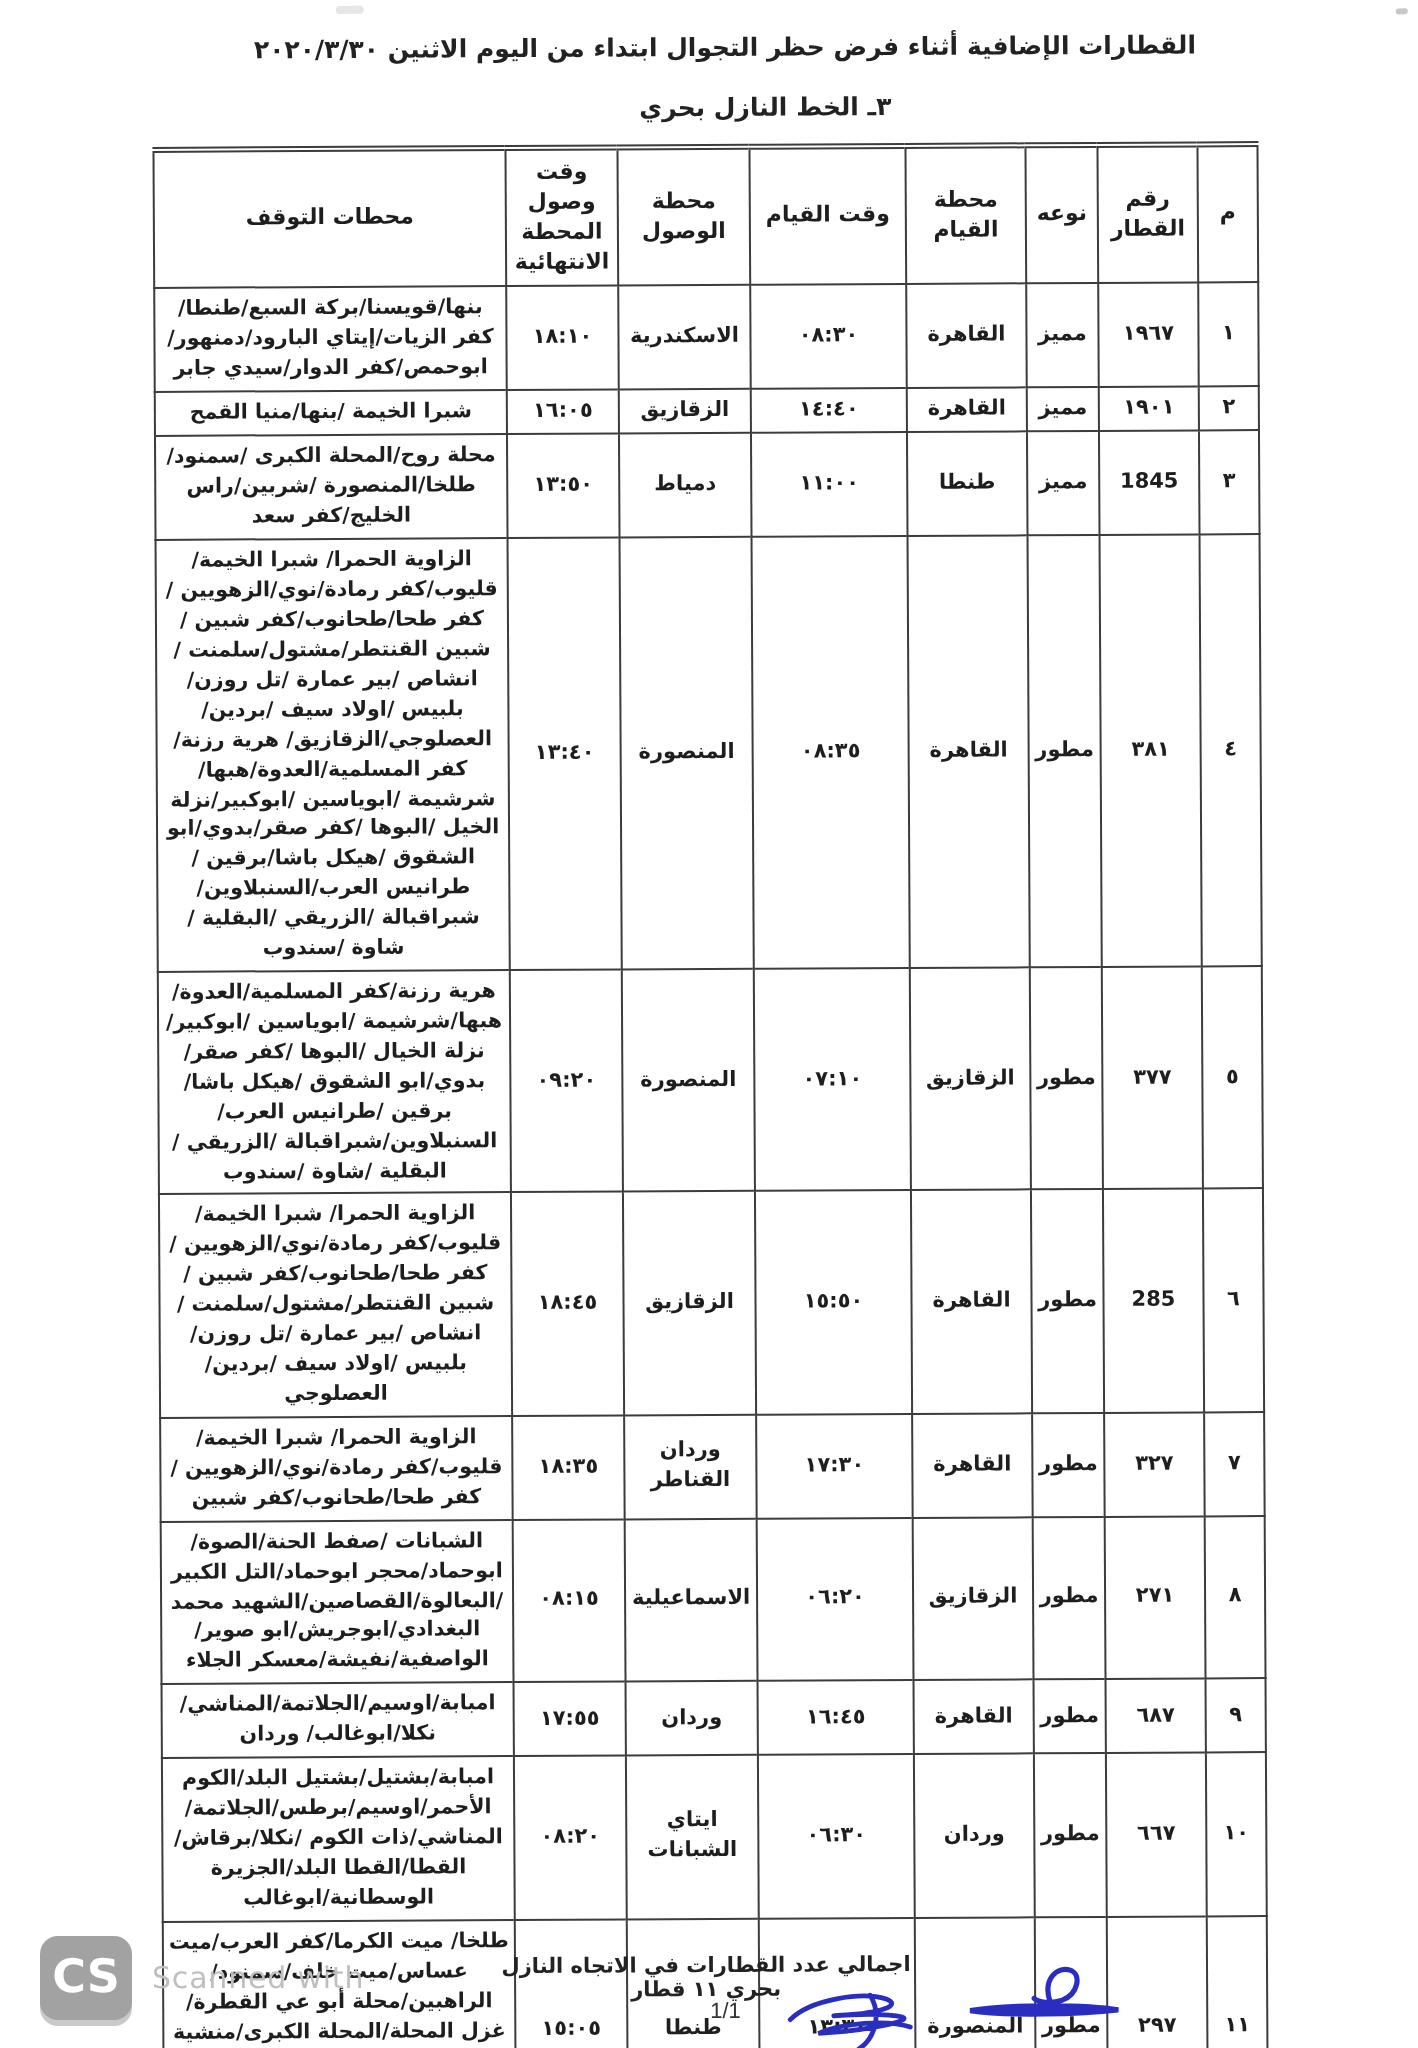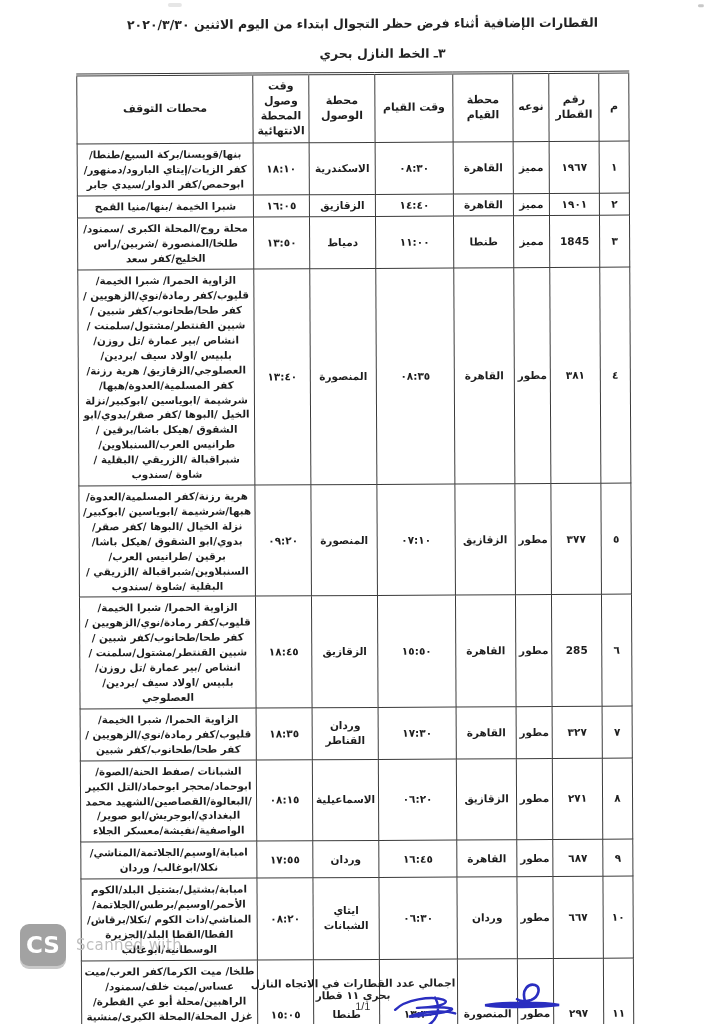--- a/index.html
+++ b/index.html
@@ -55,21 +55,21 @@
     direction:rtl;text-align:center;
     font-size:10.5px;font-weight:bold;color:#222;
   }
   .page-indicator{
     position:absolute;top:1000px;left:352px;
     font-size:11px;color:#333;font-family:Liberation Sans, sans-serif;
   }
   .sig{position:absolute;}
   .sig svg{display:block;}
   .watermark{
-    position:absolute;left:20px;top:924px;
+    position:absolute;left:20px;top:968px;
     display:flex;align-items:center;gap:10px;z-index:5;
   }
   .cs-logo{
     width:46px;height:42px;border-radius:9px;
     background:#a2a2a2;
     color:#ffffff;font-weight:bold;font-size:23px;
     display:flex;align-items:center;justify-content:center;
     font-family:"DejaVu Sans",sans-serif;
     box-shadow:0 3px 0 #c9c9c9;
   }

